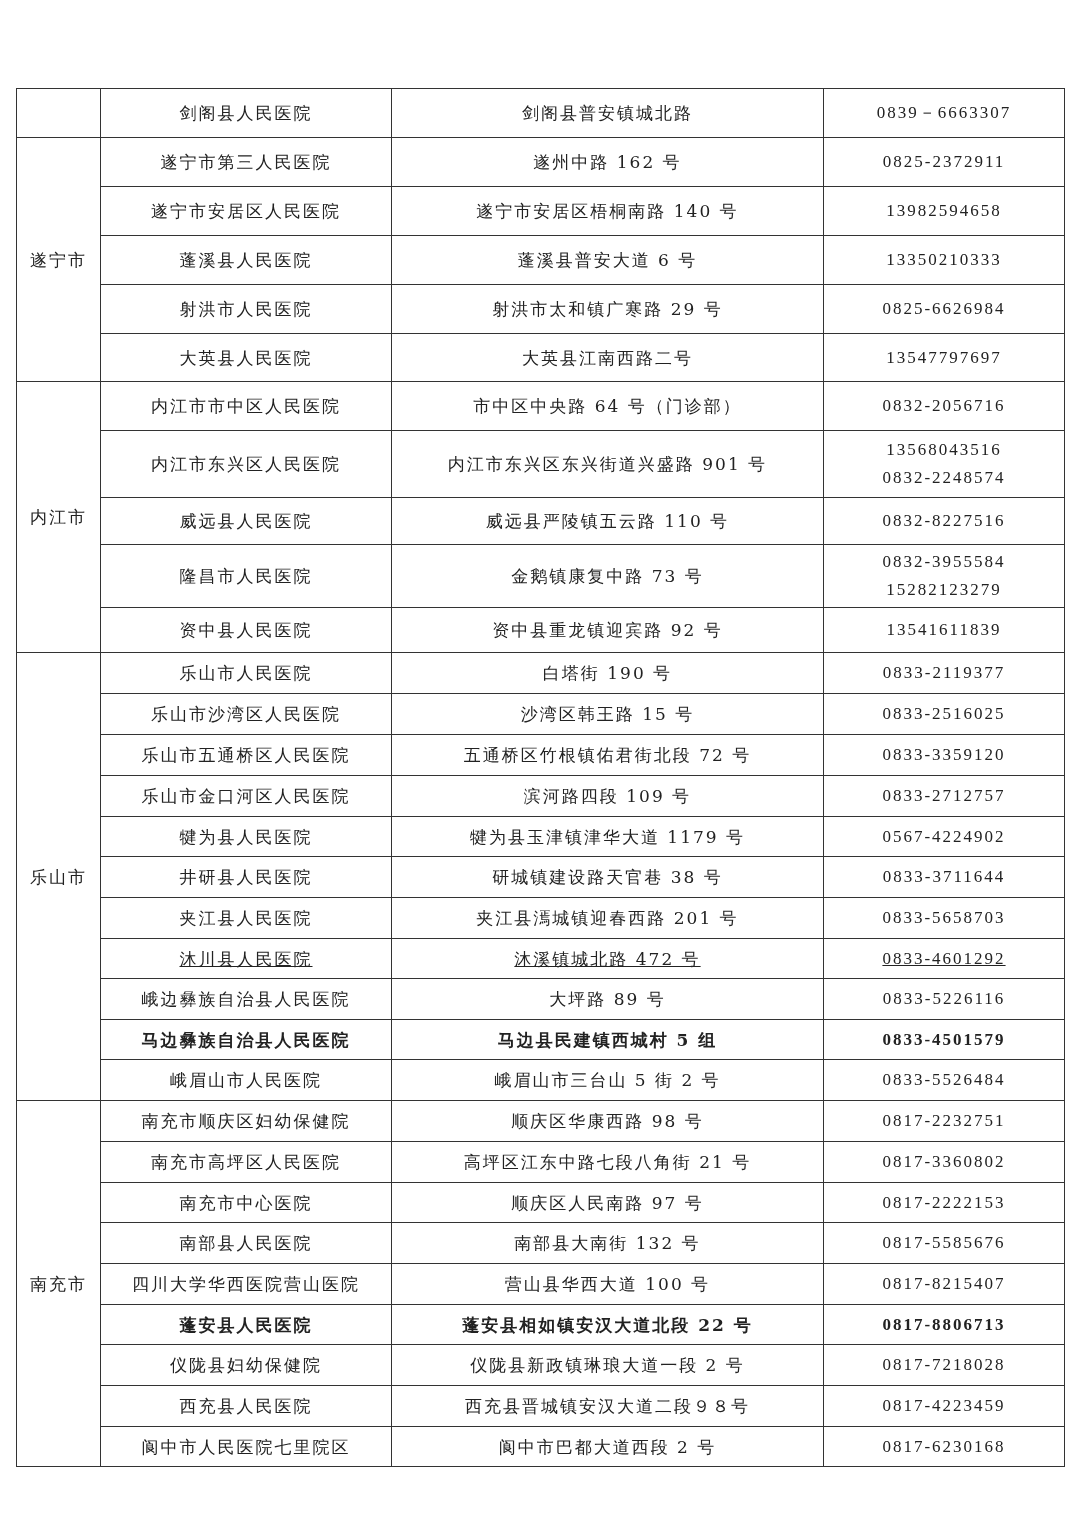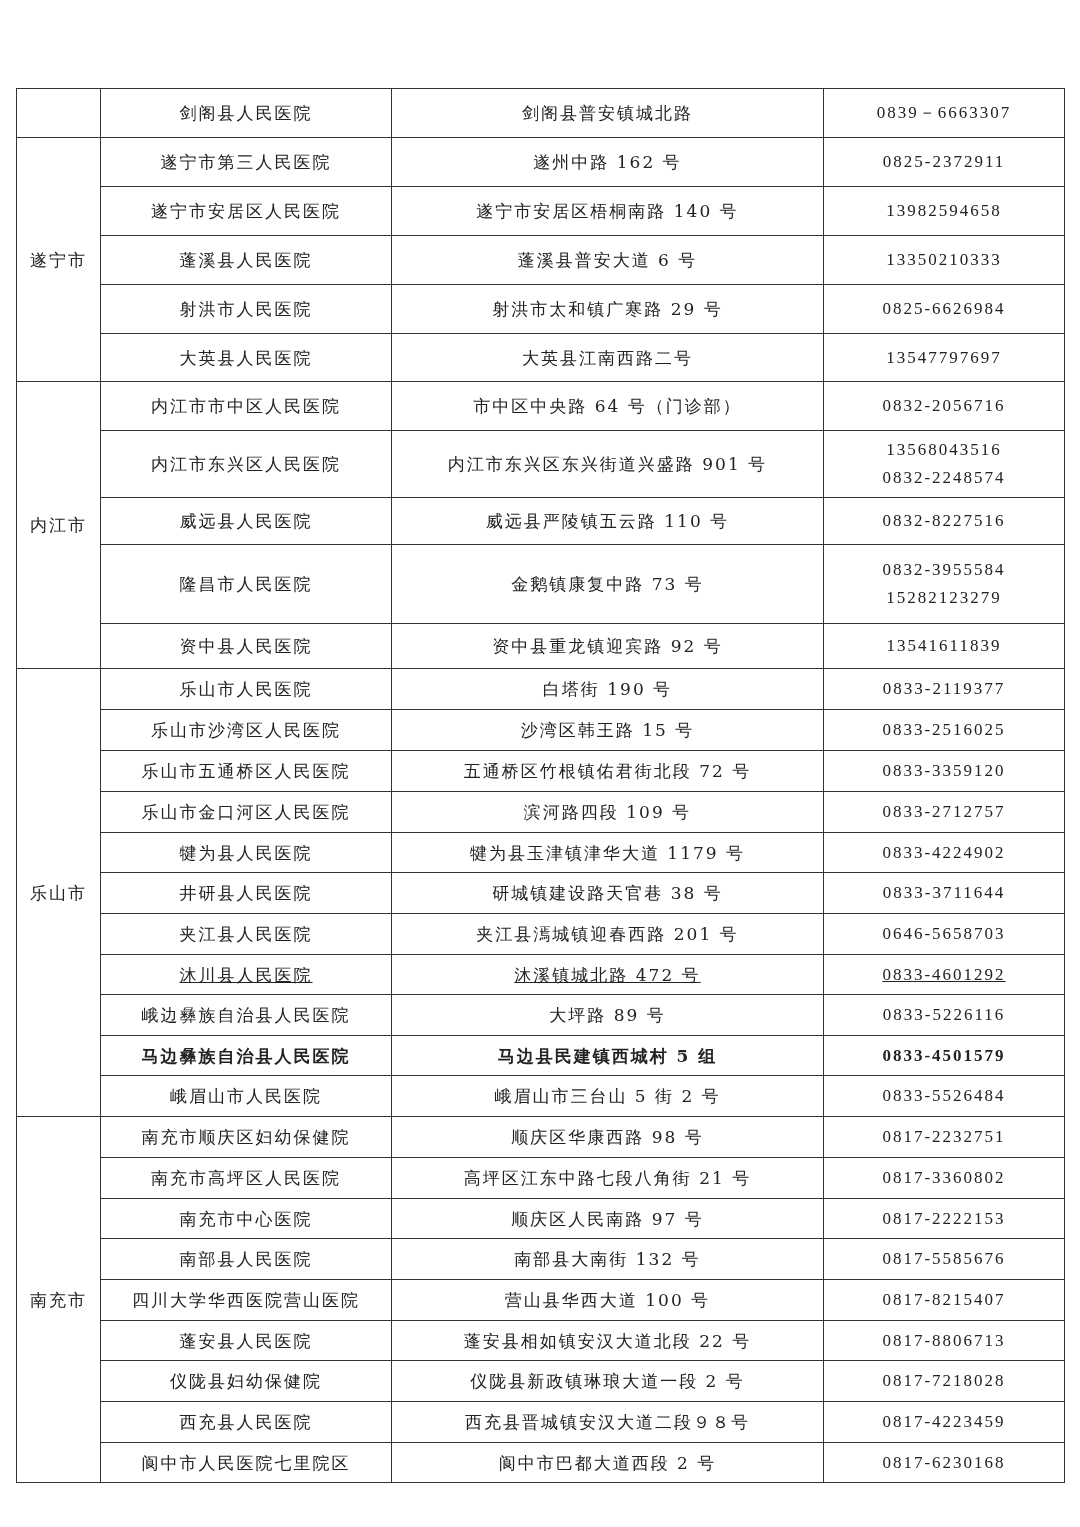--- a/index.html
+++ b/index.html
@@ -88,21 +88,21 @@
           <span class="ph">0832-2248574</span>
         </td>
       </tr>
       <tr style="height: 47px;">
         <td>威远县人民医院</td>
         <td>威远县严陵镇五云路 110 号</td>
         <td class="phone">
           <span class="ph">0832-8227516</span>
         </td>
       </tr>
-      <tr style="height: 79px;">
+      <tr style="height: 63px;">
         <td>隆昌市人民医院</td>
         <td>金鹅镇康复中路 73 号</td>
         <td class="phone">
           <span class="ph">0832-3955584</span>
           <span class="ph">15282123279</span>
         </td>
       </tr>
       <tr style="height: 45px;">
         <td>资中县人民医院</td>
         <td>资中县重龙镇迎宾路 92 号</td>
@@ -136,35 +136,35 @@
         <td>乐山市金口河区人民医院</td>
         <td>滨河路四段 109 号</td>
         <td class="phone">
           <span class="ph">0833-2712757</span>
         </td>
       </tr>
       <tr style="height: 40px;">
         <td>犍为县人民医院</td>
         <td>犍为县玉津镇津华大道 1179 号</td>
         <td class="phone">
-          <span class="ph">0833-4224902</span>
+          <span class="ph">0567-4224902</span>
         </td>
       </tr>
       <tr style="height: 41px;">
         <td>井研县人民医院</td>
         <td>研城镇建设路天官巷 38 号</td>
         <td class="phone">
           <span class="ph">0833-3711644</span>
         </td>
       </tr>
       <tr style="height: 41px;">
         <td>夹江县人民医院</td>
         <td>夹江县漹城镇迎春西路 201 号</td>
         <td class="phone">
-          <span class="ph">0646-5658703</span>
+          <span class="ph">0833-5658703</span>
         </td>
       </tr>
       <tr style="height: 40px; text-decoration: underline;">
         <td>沐川县人民医院</td>
         <td>沐溪镇城北路 472 号</td>
         <td class="phone">
           <span class="ph">0833-4601292</span>
         </td>
       </tr>
       <tr style="height: 41px;">
@@ -217,21 +217,21 @@
           <span class="ph">0817-5585676</span>
         </td>
       </tr>
       <tr style="height: 41px;">
         <td>四川大学华西医院营山医院</td>
         <td>营山县华西大道 100 号</td>
         <td class="phone">
           <span class="ph">0817-8215407</span>
         </td>
       </tr>
-      <tr style="height: 40px;">
+      <tr style="height: 40px; font-weight: bold;">
         <td>蓬安县人民医院</td>
         <td>蓬安县相如镇安汉大道北段 22 号</td>
         <td class="phone">
           <span class="ph">0817-8806713</span>
         </td>
       </tr>
       <tr style="height: 41px;">
         <td>仪陇县妇幼保健院</td>
         <td>仪陇县新政镇琳琅大道一段 2 号</td>
         <td class="phone">

